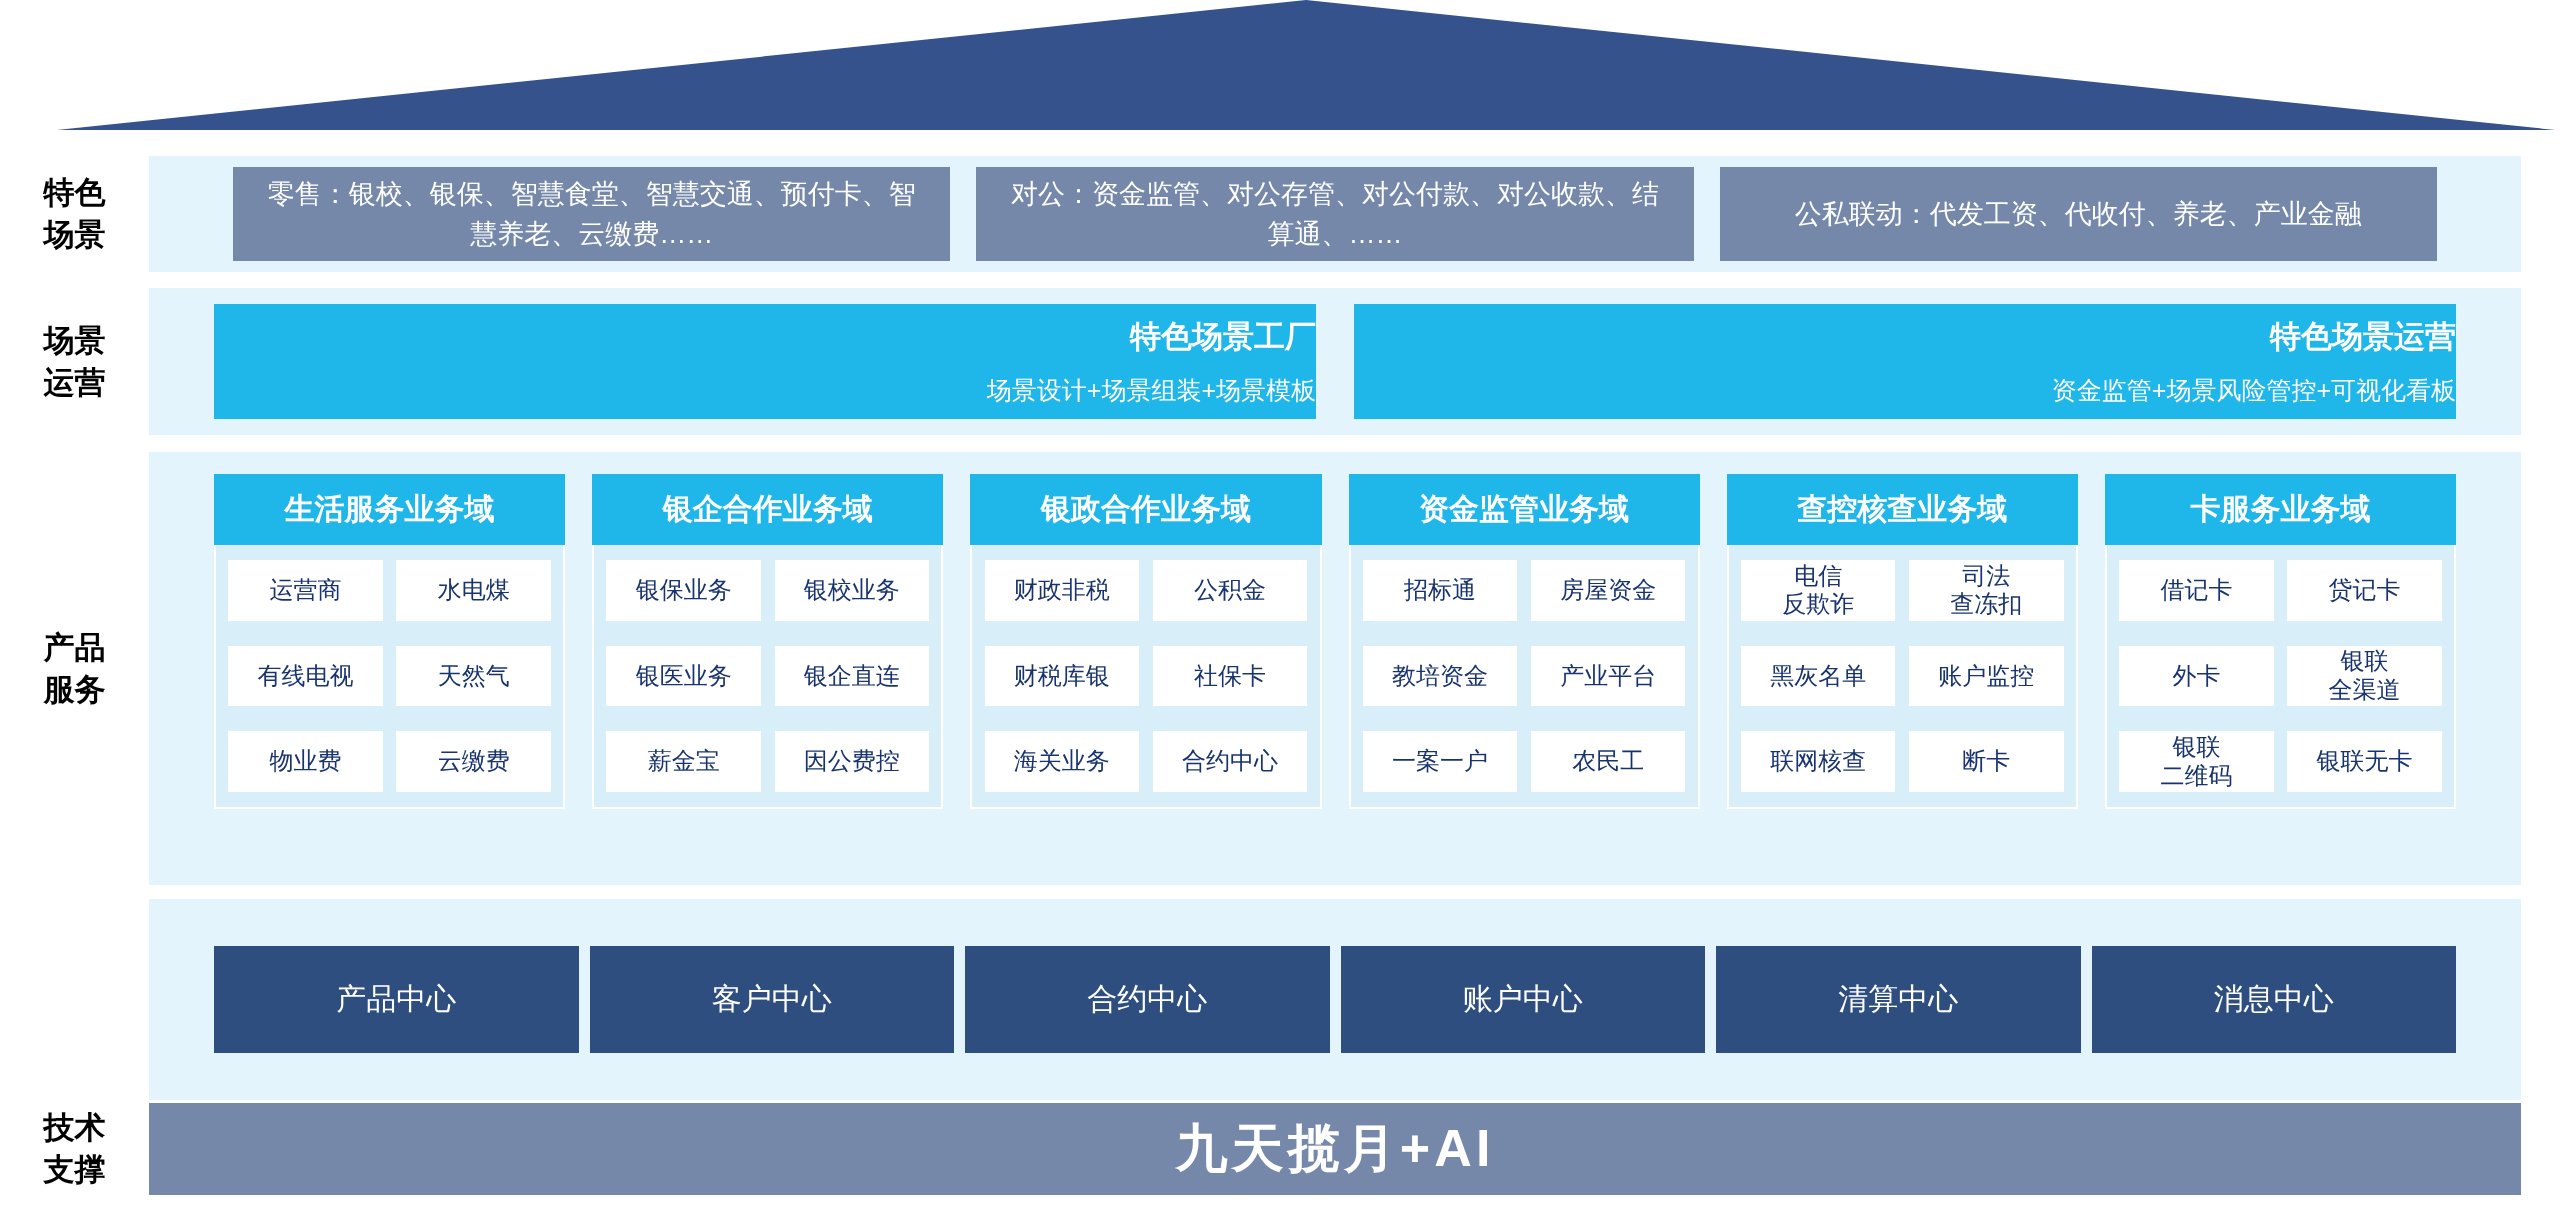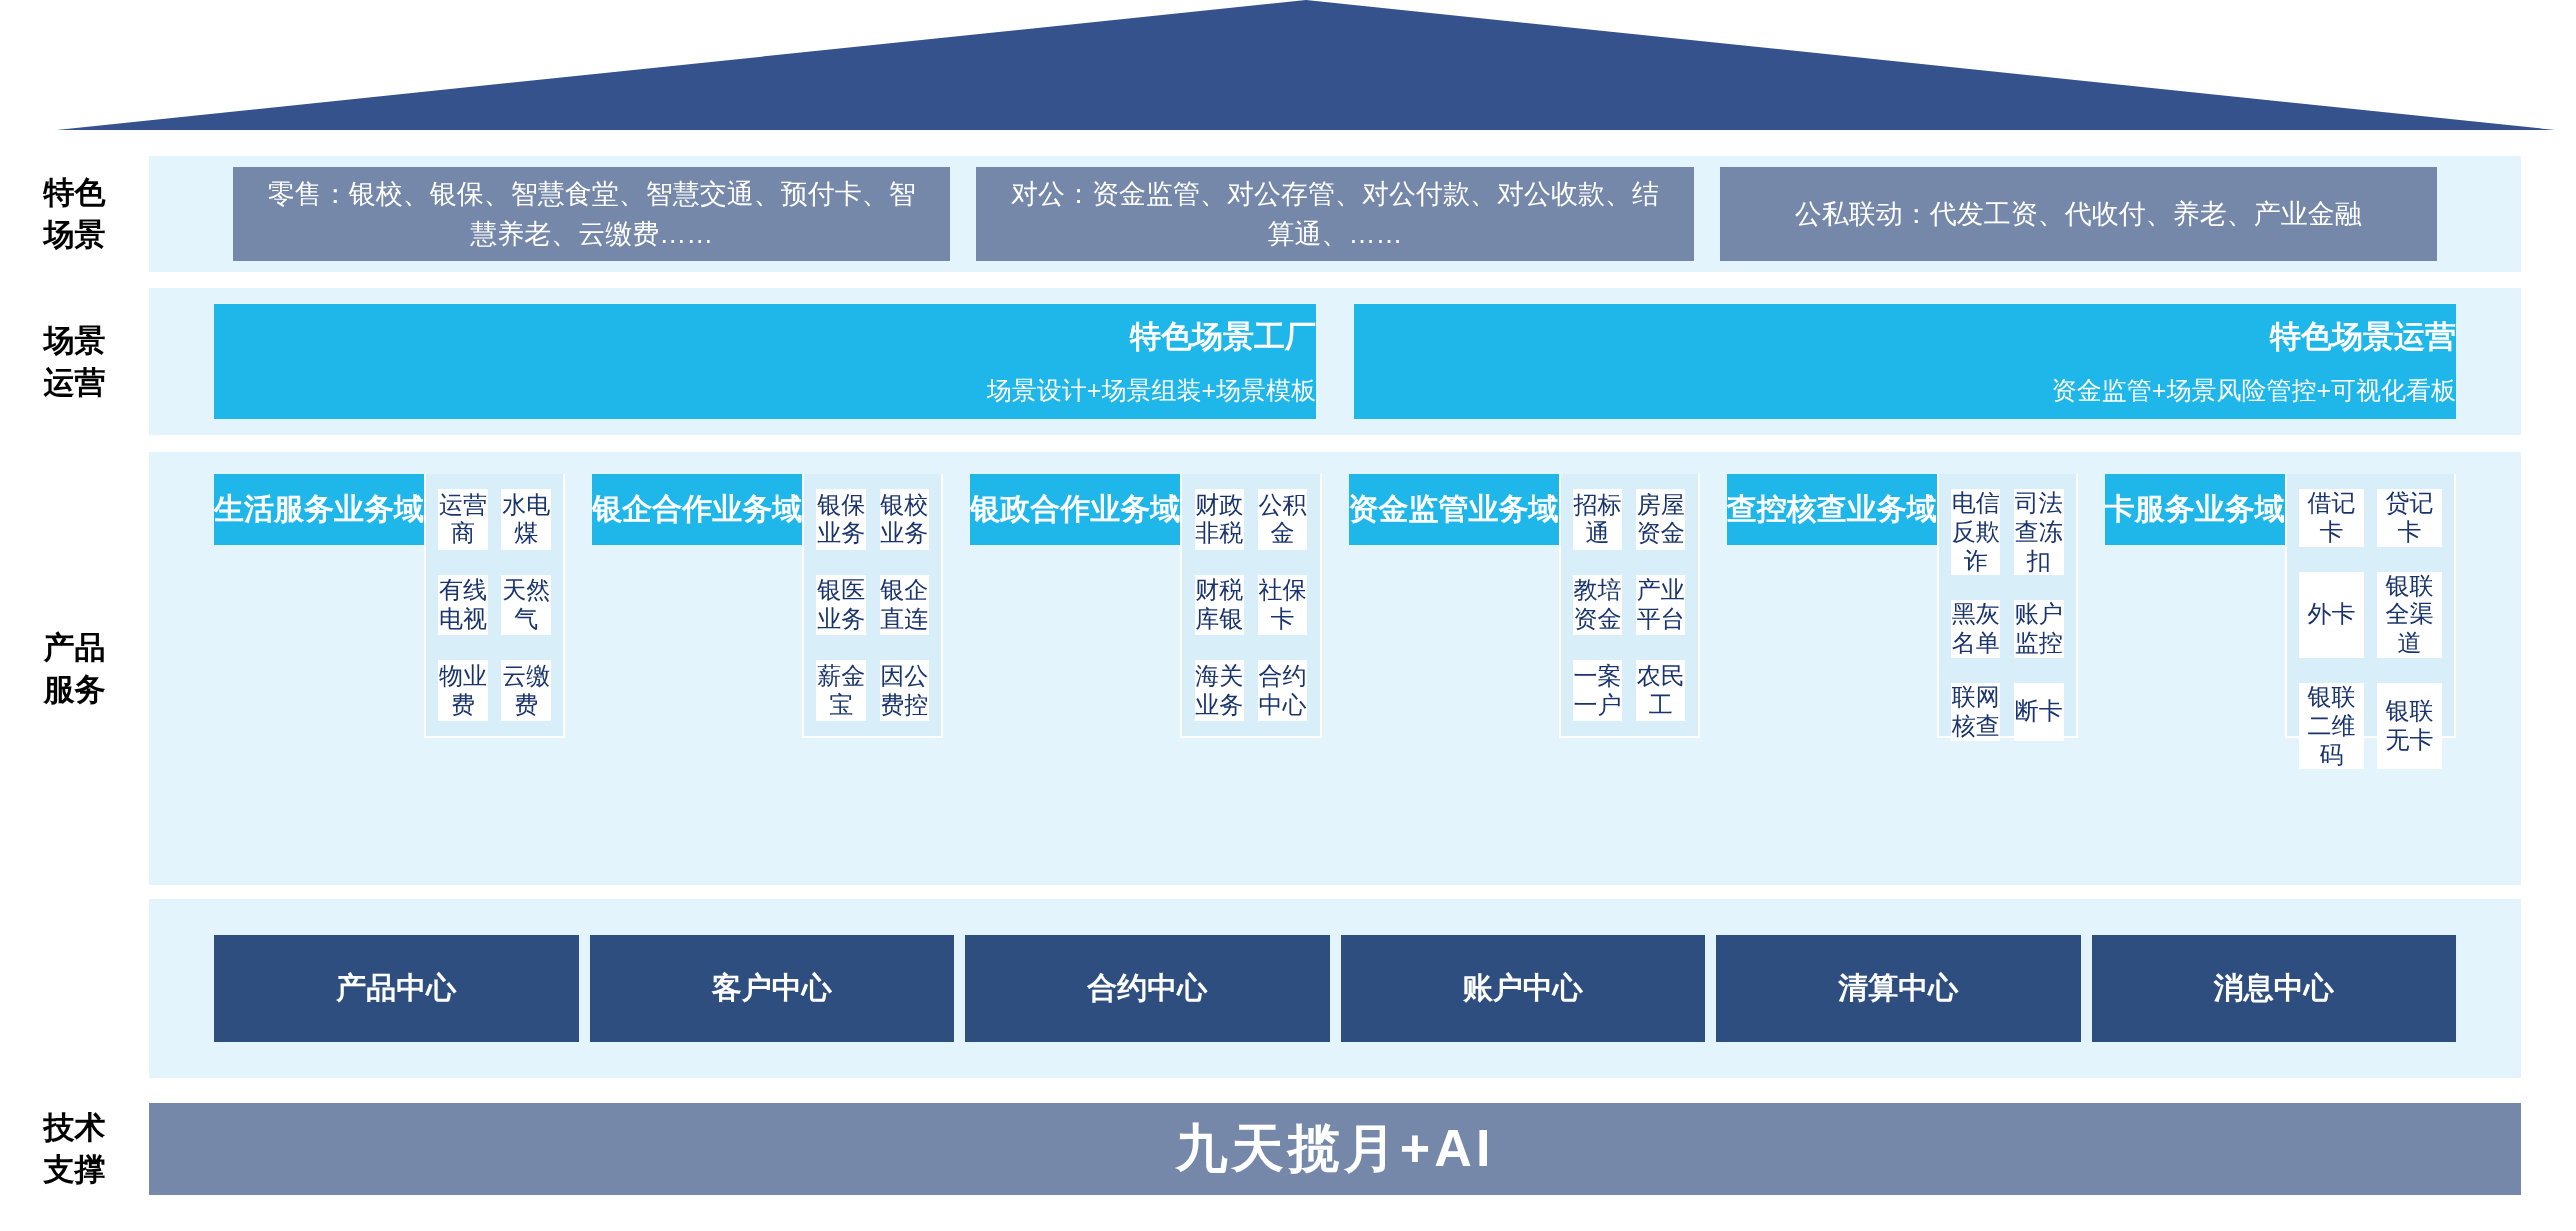--- a/index.html
+++ b/index.html
@@ -36,35 +36,35 @@
     font-size:27px;line-height:1.5;padding:0 23px;box-sizing:border-box;
   }
   .band2{top:288px;height:147px;display:flex;align-items:center;padding:0 65px;gap:38px;}
   .ops-panel{
     flex:1;height:115px;background:#1FB6EA;color:#ffffff;
     display:flex;flex-direction:column;align-items:flex-end;justify-content:center;gap:16.4px;
   }
   .ops-title{font-size:31px;font-weight:bold;}
   .ops-sub{font-size:25px;}
   .band3{top:452px;height:433px;display:flex;align-items:flex-start;padding:22px 65px 0;gap:27px;}
-  .domain-card{flex:1;display:flex;min-width:0;}
+  .domain-card{flex:1;display:flex;flex-direction:column;min-width:0;}
   .domain-header{
     height:71px;background:#1FB6EA;color:#ffffff;font-weight:bold;font-size:30px;
     display:flex;align-items:center;justify-content:center;white-space:nowrap;
   }
   .domain-body{
     height:264px;background:#D8EEF9;border:2.1px solid #ffffff;border-top:none;
     padding:15px 12.3px;box-sizing:border-box;
     display:grid;grid-template-columns:1fr 1fr;grid-template-rows:1fr 1fr 1fr;gap:25px 13.7px;
   }
   .cell{
     background:#ffffff;color:#18336E;font-size:24px;line-height:1.2;
     display:flex;align-items:center;justify-content:center;text-align:center;white-space:pre-line;
   }
-  .band4{top:899px;height:179px;display:flex;align-items:center;padding:0 65px;gap:11px;font-weight:bold;}
+  .band4{top:899px;height:201px;display:flex;align-items:center;padding:0 65px;gap:11px;}
   .center-box{
     flex:1;height:107px;background:#2E4E80;color:#ffffff;font-size:30px;
     display:flex;align-items:center;justify-content:center;
   }
   .tech-bar{
     position:absolute;left:149px;top:1103px;width:2372px;height:92px;background:#7588AA;
     color:#ffffff;font-weight:bold;font-size:52px;letter-spacing:4.1px;
     display:flex;align-items:center;justify-content:center;
   }
 </style>

